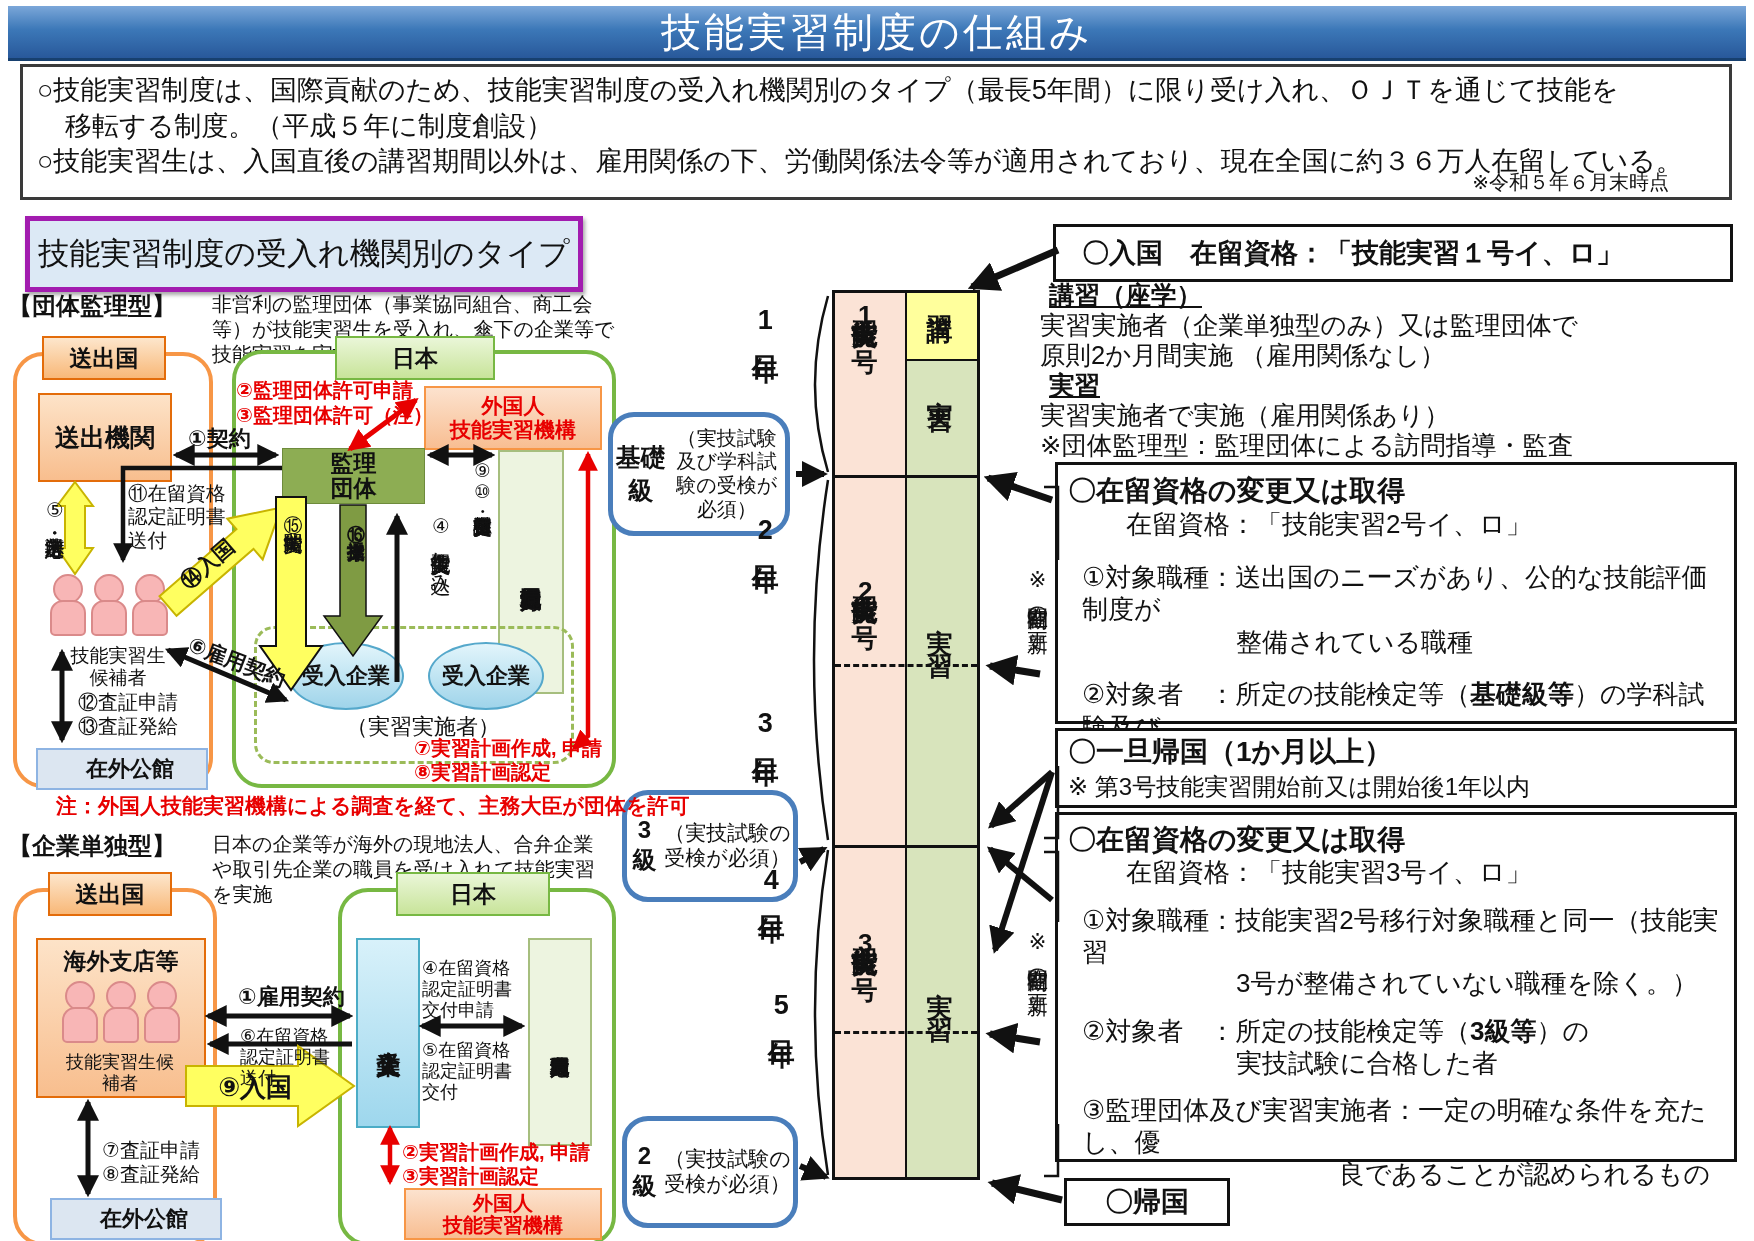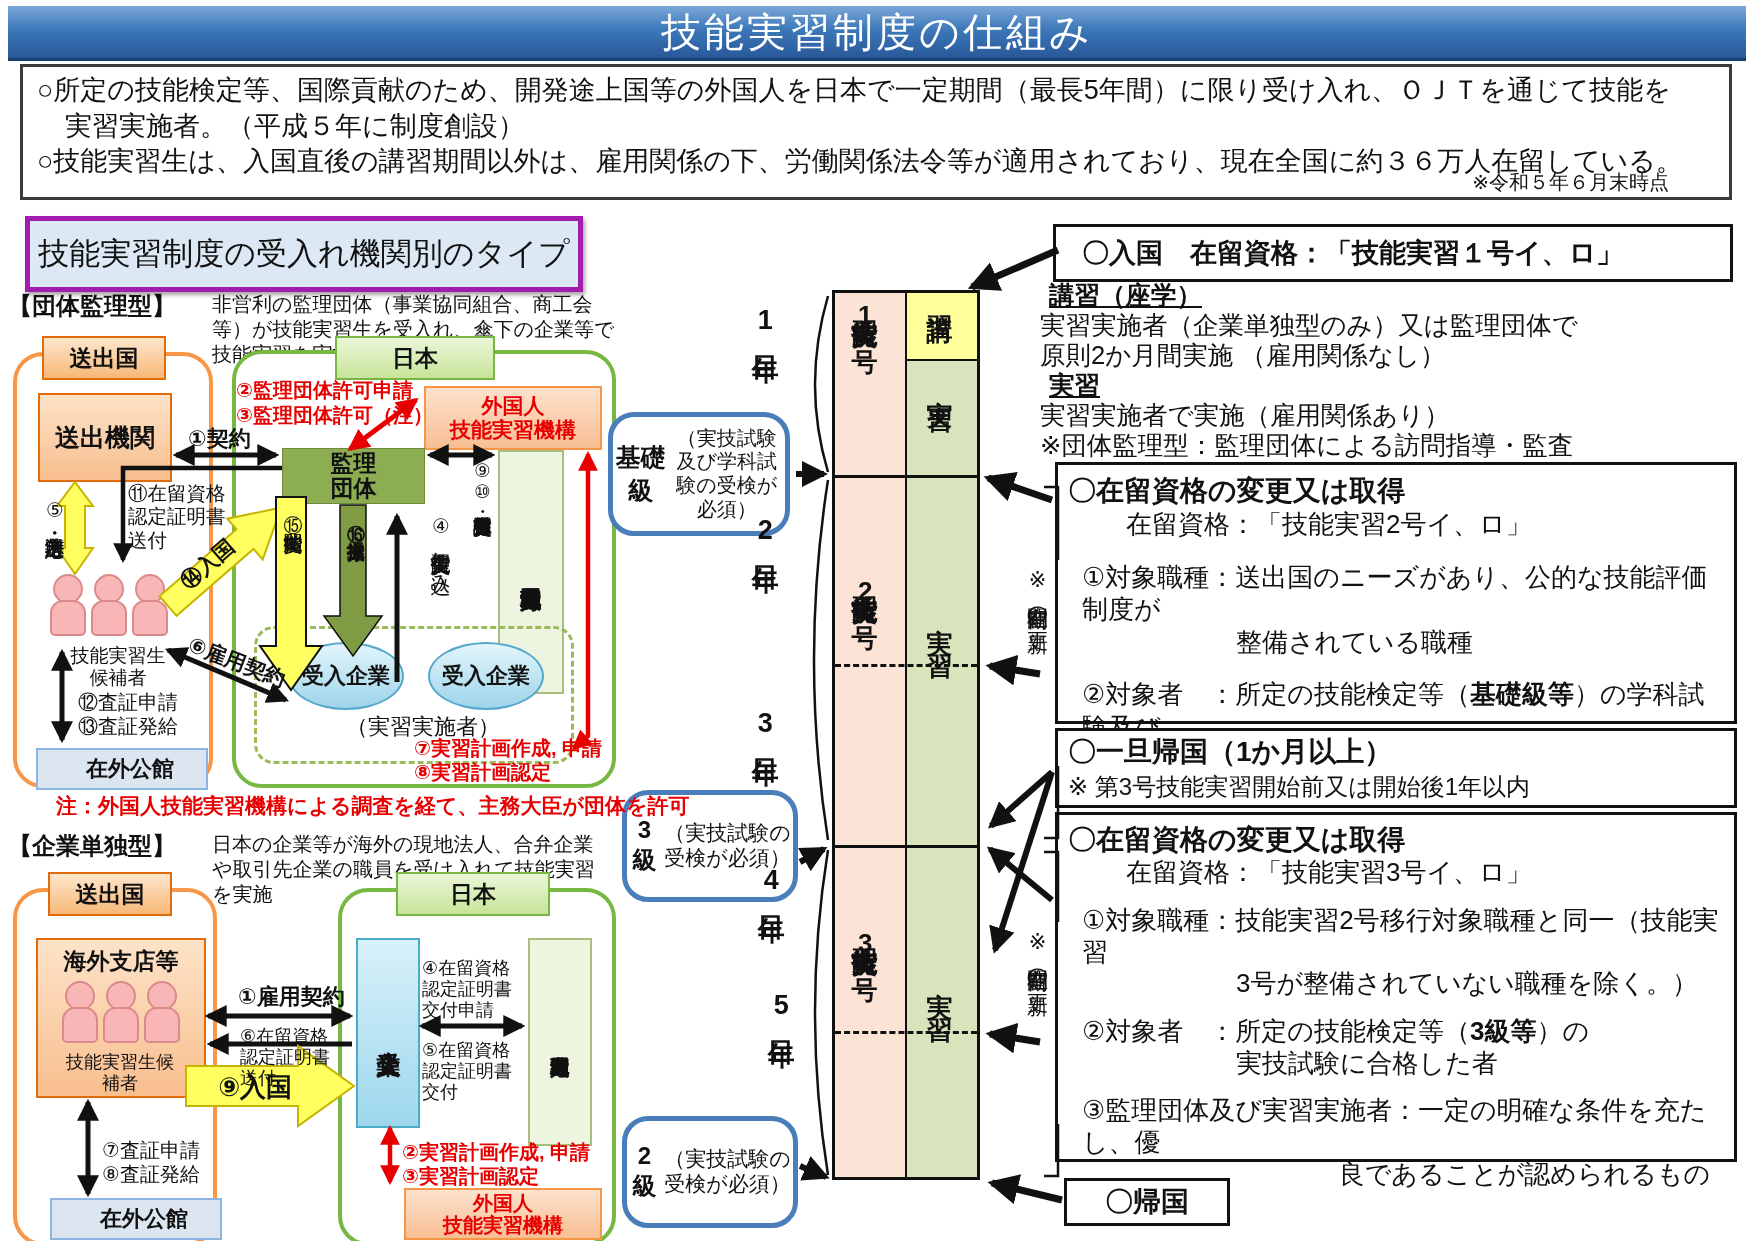--- a/index.html
+++ b/index.html
@@ -64,22 +64,22 @@
 </head>
 <body>
 
 <div id="stage">
 
   <div class="abs titlebar">
     <div>技能実習制度の仕組み</div>
   </div>
 
   <div class="abs introbox">
-    <div>○所定の技能検定等、国際貢献のため、開発途上国等の外国人を日本で一定期間（最長5年間）に限り受け入れ、ＯＪＴを通じて技能を</div>
-    <div style="margin-left:28px">実習実施者。（平成５年に制度創設）</div>
+    <div>○技能実習制度は、国際貢献のため、技能実習制度の受入れ機関別のタイプ（最長5年間）に限り受け入れ、ＯＪＴを通じて技能を</div>
+    <div style="margin-left:28px">移転する制度。（平成５年に制度創設）</div>
     <div>○技能実習生は、入国直後の講習期間以外は、雇用関係の下、労働関係法令等が適用されており、現在全国に約３６万人在留している。</div>
     <div class="note">※令和５年６月末時点</div>
   </div>
 
   <div class="abs schead" style="left:25px;top:216px;width:548px;height:66px;font-size:31px">技能実習制度の受入れ機関別のタイプ</div>
 
   <div class="abs b" style="left:8px;top:290px;font-size:24px">【団体監理型】</div>
   <div class="abs" style="left:212px;top:292px;width:408px;font-size:20px;line-height:1.25">非営利の監理団体（事業協同組合、商工会等）が技能実習生を受入れ、傘下の企業等で技能実習を実施</div>
 
   <div class="abs cOrange" style="left:13px;top:352px;width:192px;height:428px"></div>

